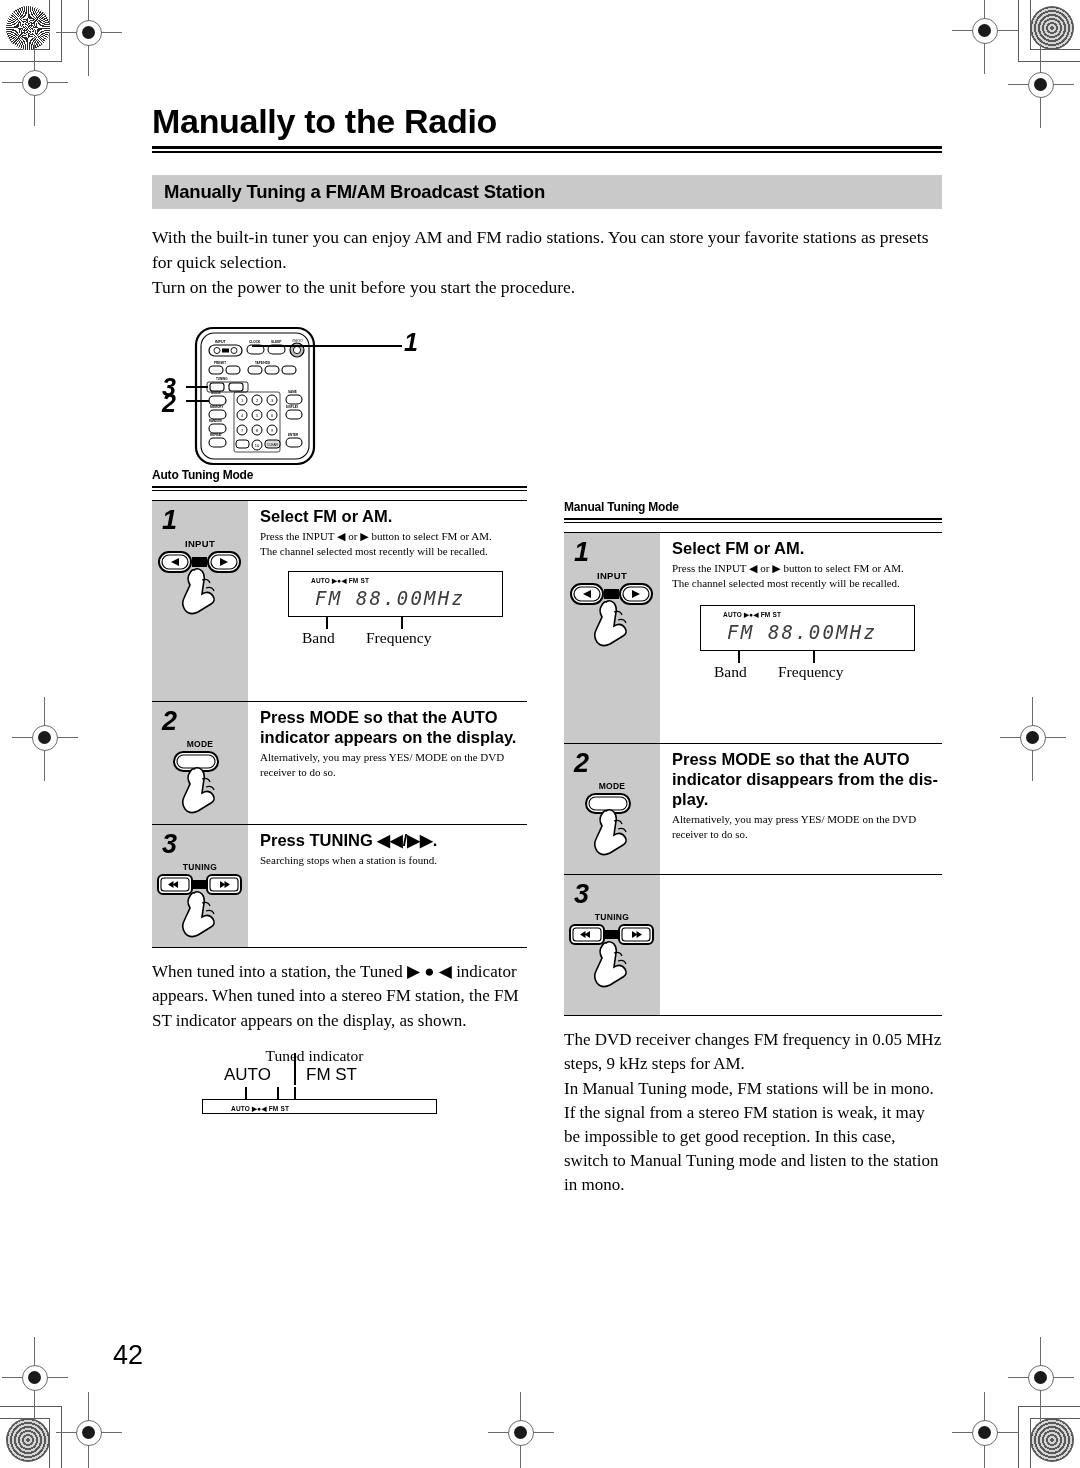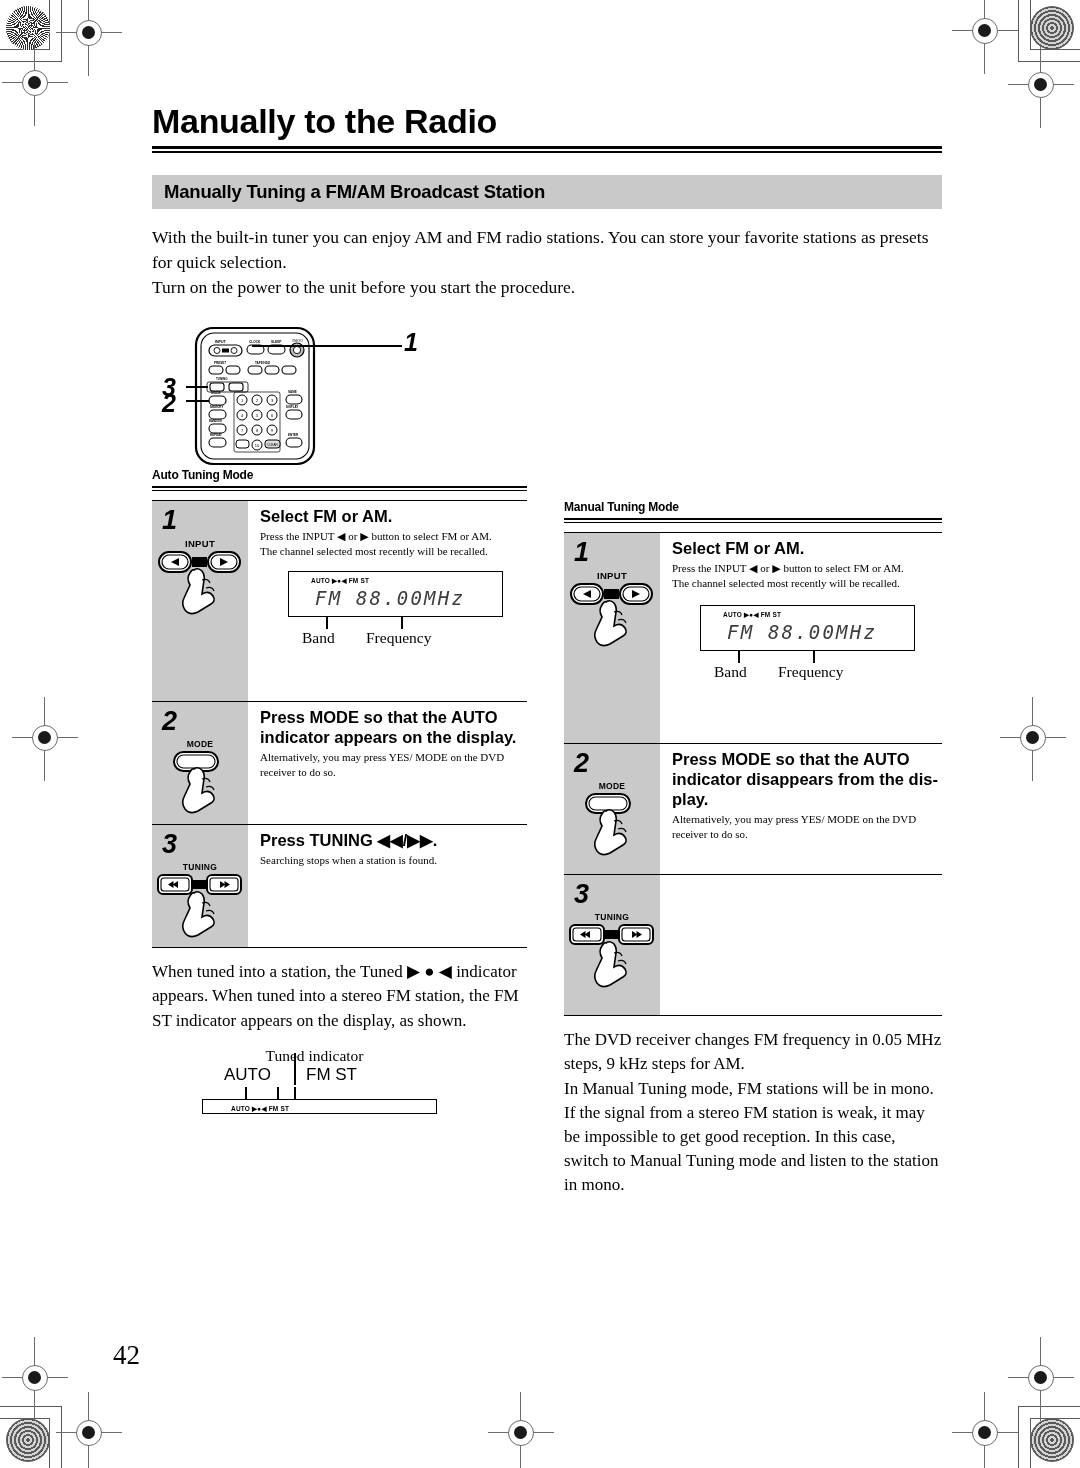--- a/index.html
+++ b/index.html
@@ -114,21 +114,21 @@
 
   .tail{font-size:17px;line-height:1.42;color:#000;margin-top:12px;}
   .tail p{margin:0;}
   .subhead{
     font-weight:bold;font-size:16.5px;color:#000;margin-top:16px;
     font-family:"Liberation Serif", serif;
   }
 
   .folio{
     position:absolute;left:113px;top:1340px;
-    font-family:Liberation Serif, serif;
+    font-family:Liberation Sans, sans-serif;
     font-size:27px;color:#000;
   }
 </style>
 </head>
 <body>
 
 <div class="page">
 
   <div class="cornerbox" style="left:-10px;top:-10px;width:58px;height:58px;"></div>
   <div class="cornerbox" style="left:-10px;top:-10px;width:70px;height:70px;"></div>

